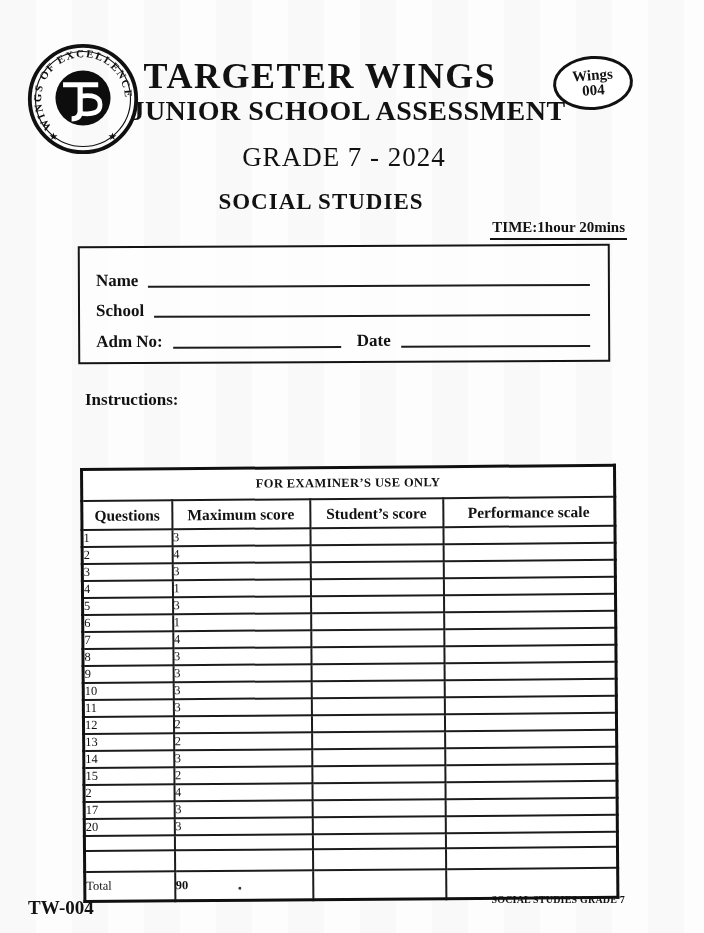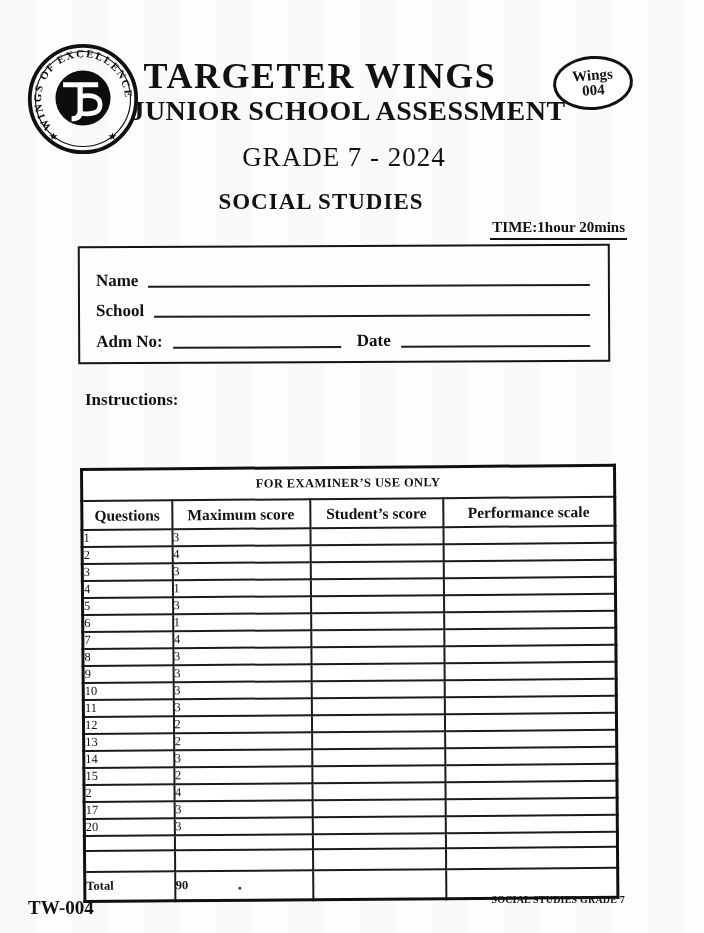--- a/index.html
+++ b/index.html
@@ -55,21 +55,21 @@
   
   .examiner-wrap{left:80px;top:468px;transform:rotate(-0.45deg);transform-origin:left top;}
   table.examiner{border-collapse:collapse;table-layout:fixed;width:533px;border:3px solid #101010;background:#fff;}
   table.examiner td{border:2px solid #1b1b1b;padding:0;font-size:12.5px;vertical-align:middle;}
   td.tbl-title{height:29px;text-align:center;font-size:17.5px;font-weight:bold;letter-spacing:0.4px;}
   tr.hdr td{height:27px;text-align:center;font-size:15.5px;font-weight:bold;}
   td.cell-q{height:15px;padding-left:12px;}
   td.cell-max{padding-left:32px;}
   tr.blank-row-a td{height:13px;}
   tr.blank-row-b td{height:19px;}
-  td.cell-total-label{height:27px;padding-left:8px;font-size:17px;font-weight:bold;border-radius:8px;}
+  td.cell-total-label{height:27px;padding-left:8px;font-size:17px;font-weight:normal;border-radius:8px;}
   td.cell-total-value{padding-left:30px;font-size:17px;font-weight:bold;position:relative;}
   .ink-dot{position:absolute;left:62px;bottom:9px;width:3px;height:3px;border-radius:50%;background:#3a3a3a;}
 
   
   .footer-left{left:28px;top:897px;font-size:19px;font-weight:bold;}
   .footer-right{right:79px;top:894px;font-size:10px;font-weight:bold;letter-spacing:0.2px;}
 </style>
 </head>
 <body>
 

